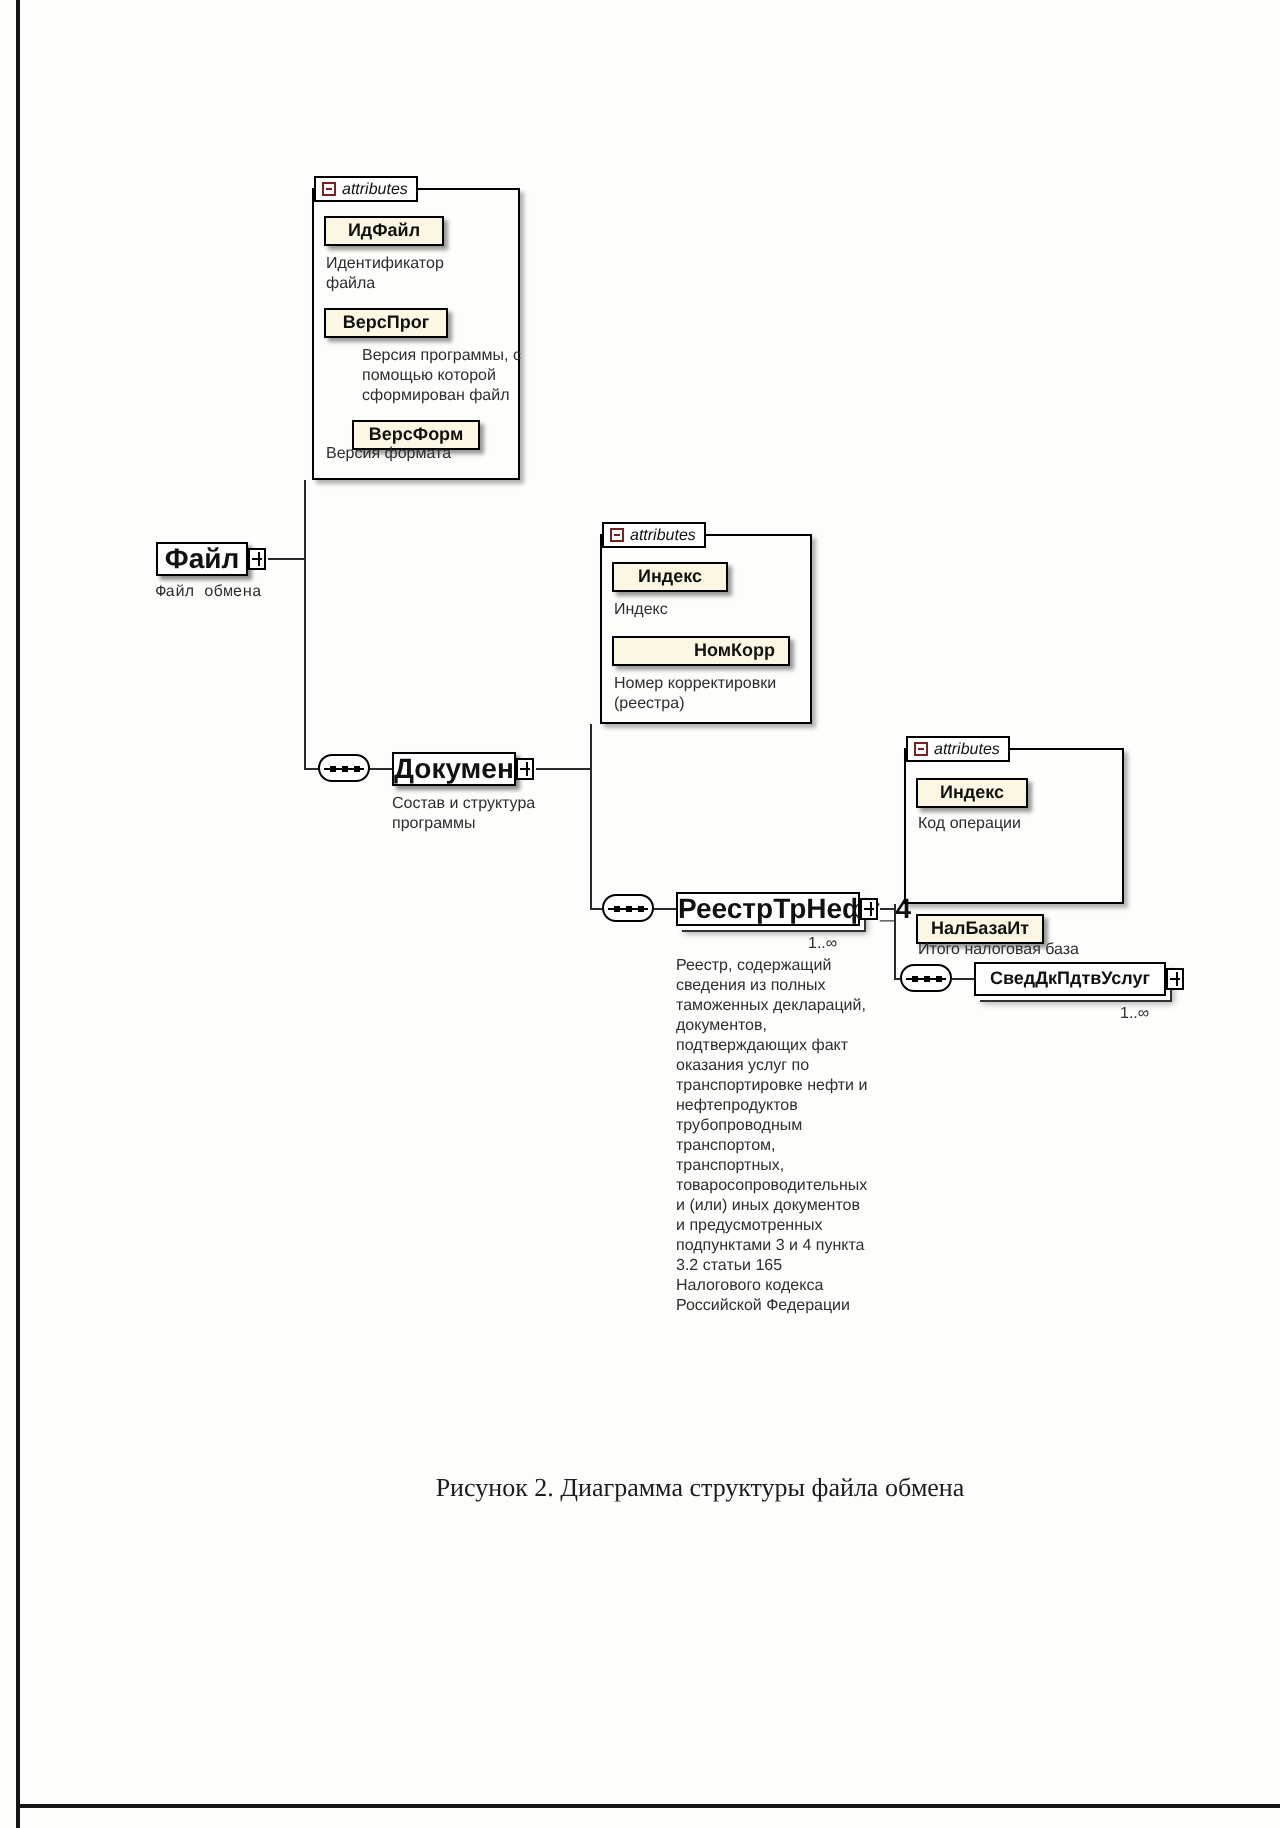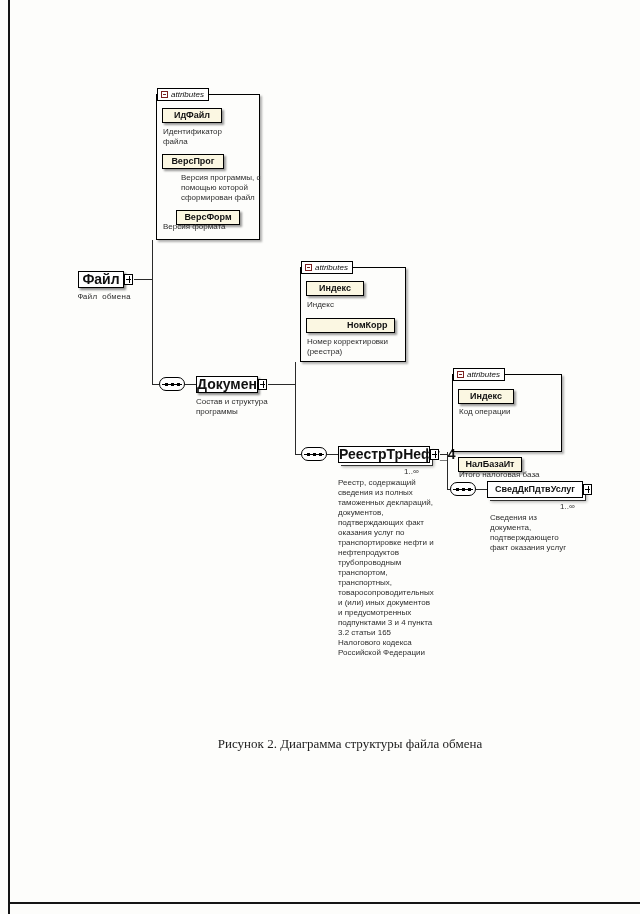--- a/index.html
+++ b/index.html
@@ -167,19 +167,18 @@
         <i></i>
         <i></i>
       </div>
     <div class="hl" style="left:476px; top:489px; width:11px;"></div>
 
     <div class="el-box repeat" style="left:487px; top:481px; width:96px; font-size:9px;">
       <span>СведДкПдтвУслуг</span>
       <span class="el-nub"></span>
     </div>
     <div class="occ" style="left:560px; top:502px;">1..∞</div>
-    <div class="cap" style="left:490px; top:513px; width:88px;">Сведения из документа, подтверждающего факт оказания услуг</div>
 
   </div>
 
   <div class="figure-caption">Рисунок 2. Диаграмма структуры файла обмена</div>
 
 </div>
 
 </body></html>

